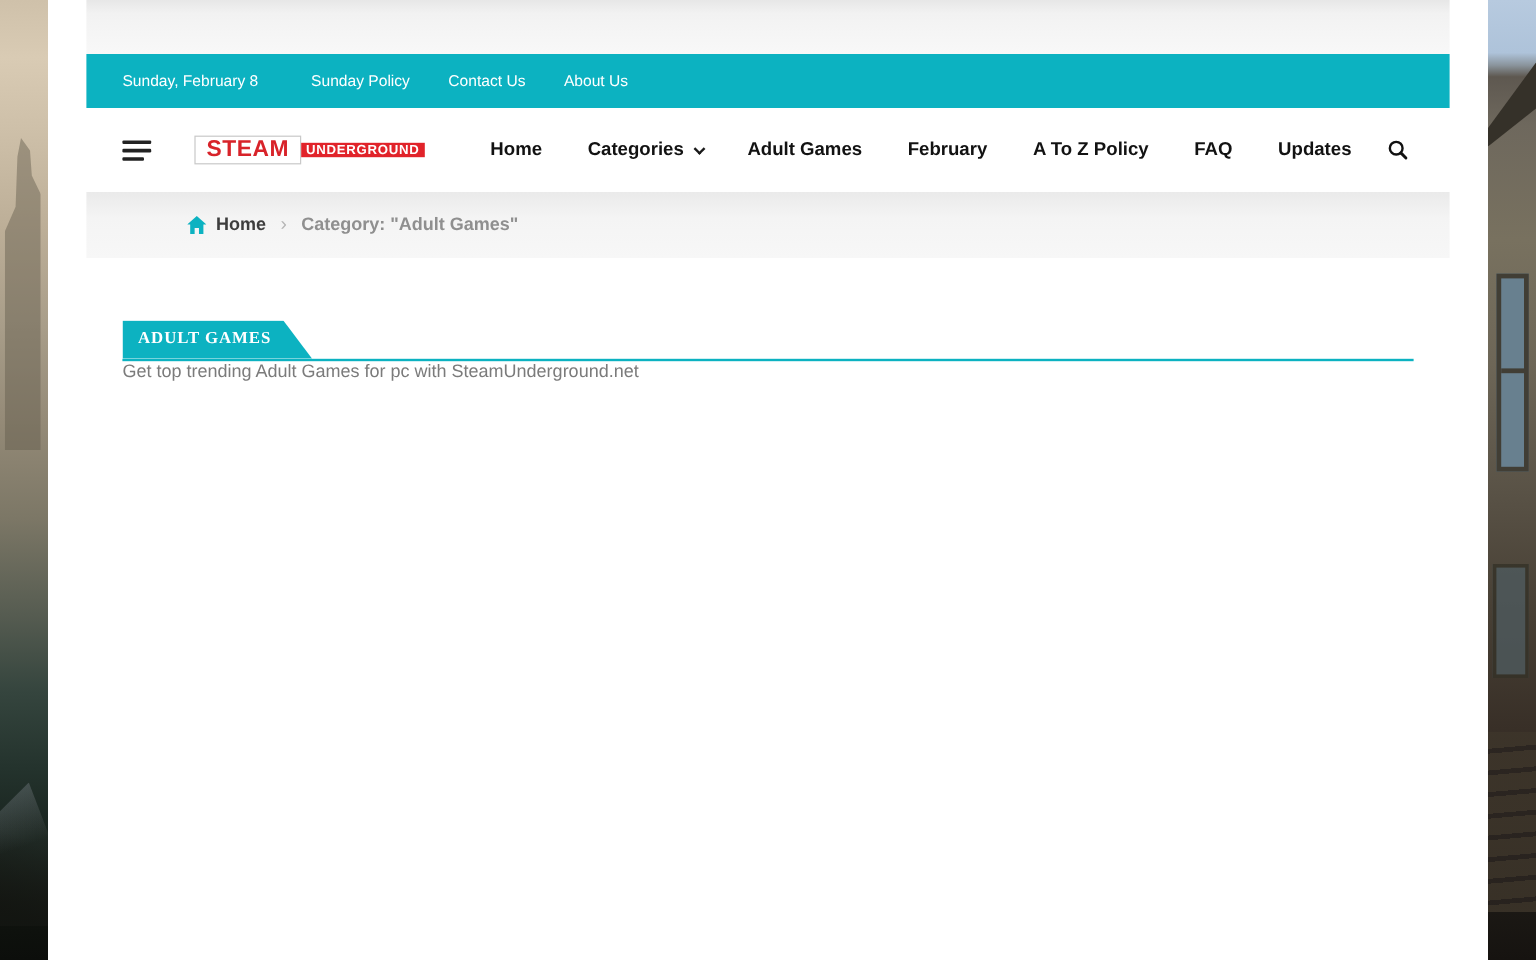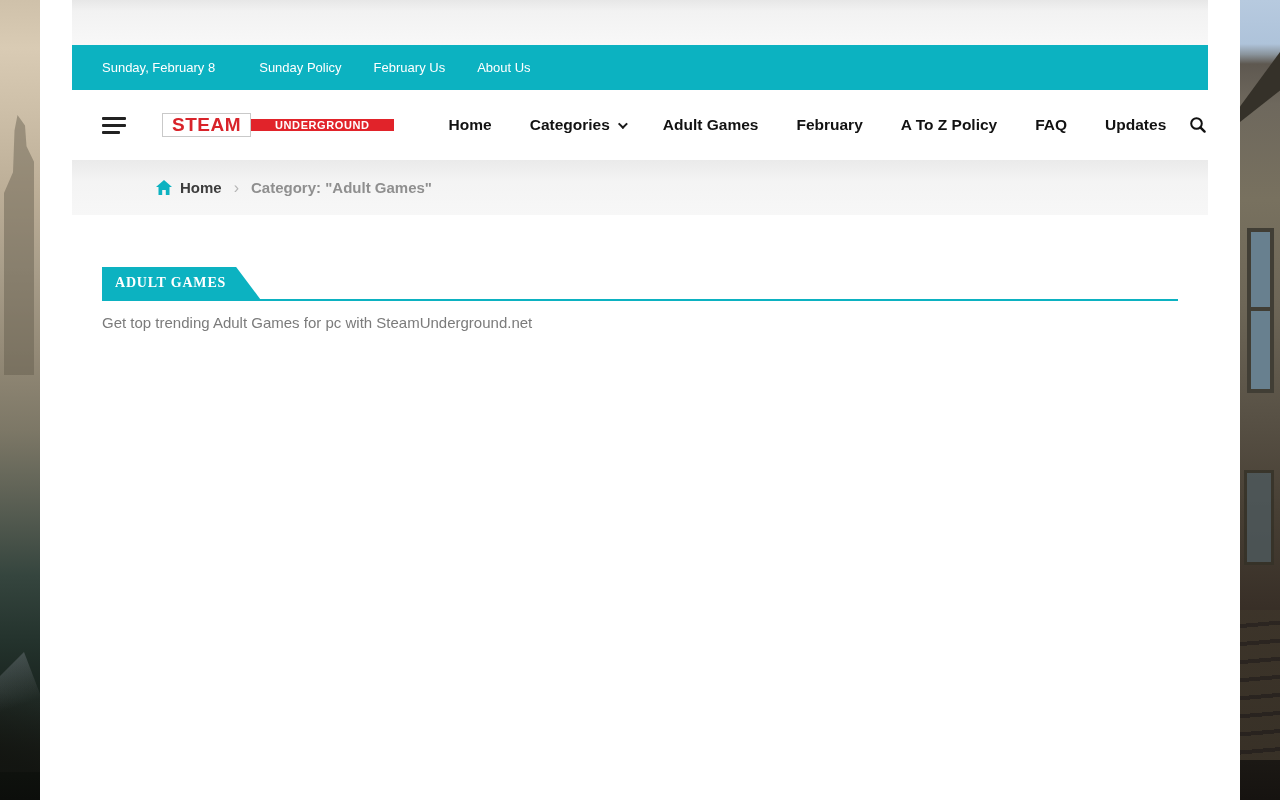--- a/index.html
+++ b/index.html
@@ -103,21 +103,21 @@
 
   .logo { display: flex; align-items: center; cursor: pointer; flex: none; height: 30px; }
   .logo .logo-steam {
     background: #ffffff; border: 1px solid #c9c9c9;
     color: #d8232a; font-weight: 700; font-size: 19px; letter-spacing: 0.5px;
     display: flex; align-items: center; padding: 0 9px;
     font-family: "Liberation Sans", sans-serif;
   }
   .logo .logo-underground {
     background: #e1232a; color: #ffffff; font-weight: 700; font-size: 11px;
-    letter-spacing: 0.6px; display: flex; align-items: center; padding: 0 24px;
+    letter-spacing: 0.6px; display: flex; align-items: center; padding: 0 4px;
   }
 
   .nav-menu { display: flex; align-items: center; margin-left: 36px; }
   .nav-menu a {
     color: #121212; text-decoration: none; font-weight: 700; font-size: 15.5px;
     margin: 0 19px; display: flex; align-items: center; cursor: pointer; white-space: nowrap;
   }
   .chevron-down {
     width: 7px; height: 7px; border-right: 2px solid #1a1a1a; border-bottom: 2px solid #1a1a1a;
     transform: rotate(45deg) translateY(-2px); margin-left: 8px; display: inline-block;
@@ -150,21 +150,21 @@
     display: inline-block;
     background: #0cb2c1;
     color: #ffffff;
     font-family: "Liberation Serif", serif;
     font-weight: 700; font-size: 14px; letter-spacing: 0.8px;
     line-height: 32px; height: 32px;
     padding: 0 34px 0 13px;
     clip-path: polygon(0 0, calc(100% - 24px) 0, 100% 100%, 0 100%);
     vertical-align: bottom;
   }
-  .section-desc { color: #7b7b7b; font-size: 15px; margin-top: 13px; }
+  .section-desc { color: #7b7b7b; font-size: 15px; }
 </style>
 </head>
 <body>
 
 <div class="bg-strip bg-left">
   <div class="tower"></div>
   <div class="debris"></div>
 </div>
 <div class="bg-strip bg-right">
   <div class="roof"></div>
@@ -173,21 +173,21 @@
   <div class="planks"></div>
 </div>
 
 <div class="page-column">
 
   <div class="top-spacer"></div>
 
   <div class="topbar">
     <span class="date">Sunday, February 8</span>
     <a class="toplink">Sunday Policy</a>
-    <a class="toplink">February Us</a>
+    <a class="toplink">Contact Us</a>
     <a class="toplink">About Us</a>
   </div>
 
   <div class="navbar">
     <div class="hamburger">
       <span></span>
         <span></span>
         <span></span>
     </div>
 

